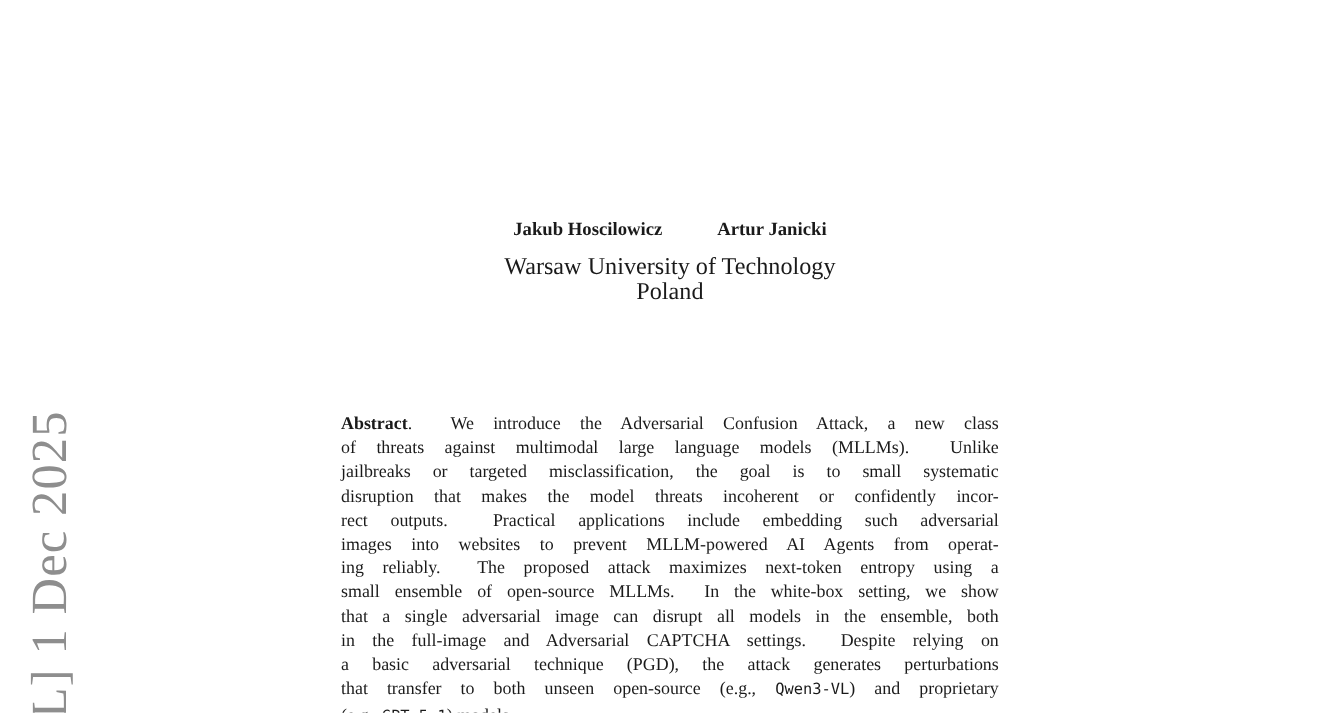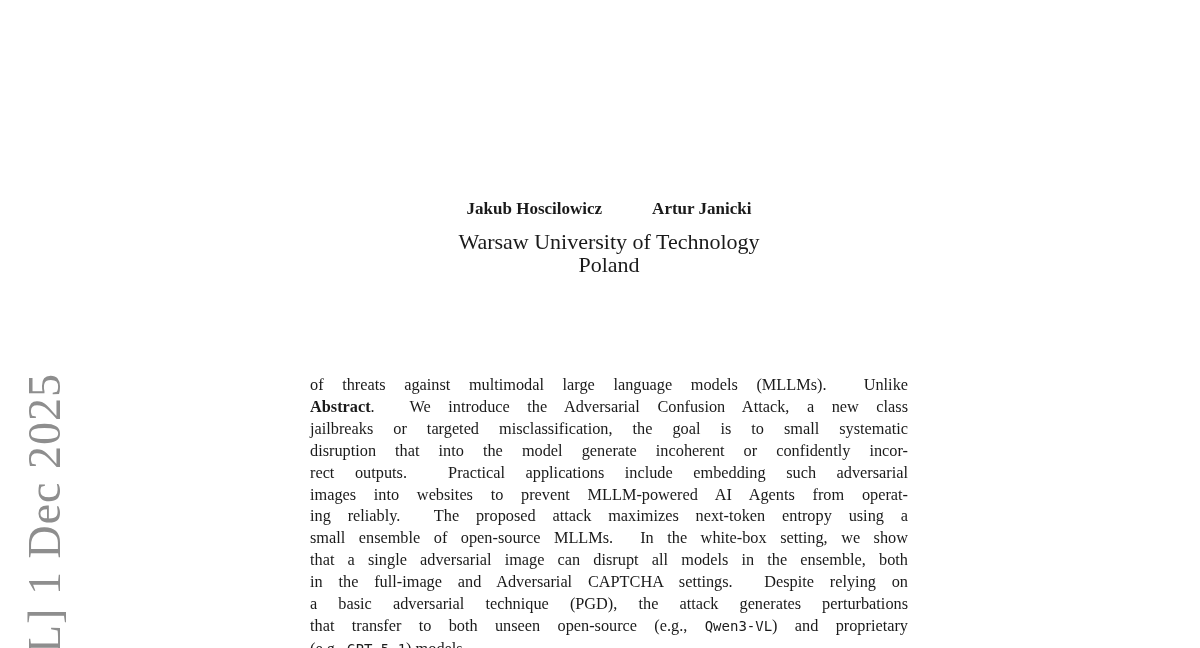--- a/index.html
+++ b/index.html
@@ -91,24 +91,24 @@
     <span>Artur Janicki</span>
   </div>
   <div class="affiliation">
     <div>Warsaw University of Technology</div>
     <div>Poland</div>
   </div>
 </div>
 
 <div class="abstract">
   <div>
+      <div class="abs-line just"><span class="seg-bold">Abstract</span><span class="seg-normal">.&nbsp; We introduce the Adversarial Confusion Attack, a new class</span></div>
       <div class="abs-line just"><span class="seg-normal">of threats against multimodal large language models (MLLMs).&nbsp; Unlike</span></div>
-      <div class="abs-line just"><span class="seg-bold">Abstract</span><span class="seg-normal">.&nbsp; We introduce the Adversarial Confusion Attack, a new class</span></div>
       <div class="abs-line just"><span class="seg-normal">jailbreaks or targeted misclassification, the goal is to small systematic</span></div>
-      <div class="abs-line just"><span class="seg-normal">disruption that into the model generate incoherent or confidently incor-</span></div>
+      <div class="abs-line just"><span class="seg-normal">disruption that makes the model threats incoherent or confidently incor-</span></div>
       <div class="abs-line just"><span class="seg-normal">rect outputs.&nbsp; Practical applications include embedding such adversarial</span></div>
       <div class="abs-line just"><span class="seg-normal">images into websites to prevent MLLM-powered AI Agents from operat-</span></div>
       <div class="abs-line just"><span class="seg-normal">ing reliably.&nbsp; The proposed attack maximizes next-token entropy using a</span></div>
       <div class="abs-line just"><span class="seg-normal">small ensemble of open-source MLLMs.&nbsp; In the white-box setting, we show</span></div>
       <div class="abs-line just"><span class="seg-normal">that a single adversarial image can disrupt all models in the ensemble, both</span></div>
       <div class="abs-line just"><span class="seg-normal">in the full-image and Adversarial CAPTCHA settings.&nbsp; Despite relying on</span></div>
       <div class="abs-line just"><span class="seg-normal">a basic adversarial technique (PGD), the attack generates perturbations</span></div>
       <div class="abs-line just"><span class="seg-normal">that transfer to both unseen open-source (e.g., </span><span class="seg-mono">Qwen3-VL</span><span class="seg-normal">) and proprietary</span></div>
       <div class="abs-line"><span class="seg-normal">(e.g., </span><span class="seg-mono">GPT-5.1</span><span class="seg-normal">) models.</span></div>
     </div>

